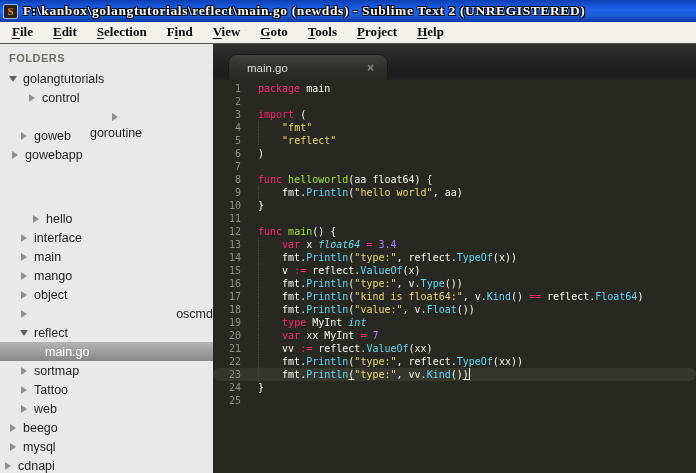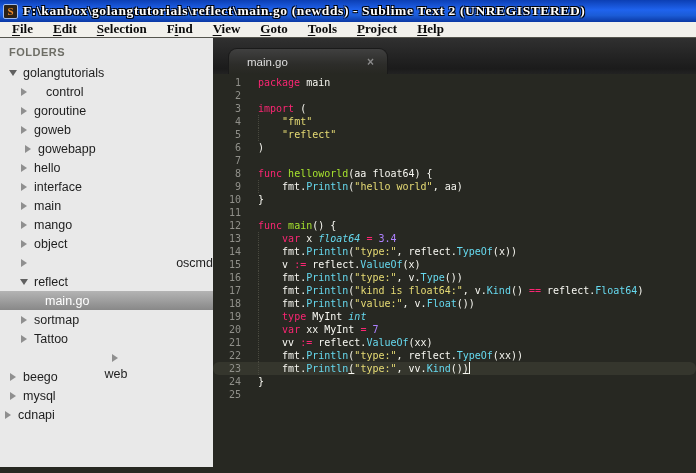--- a/index.html
+++ b/index.html
@@ -17,21 +17,21 @@
     border-radius:2px; background:#2a2117; color:#e8862a;
     font:bold 11px/13px "Liberation Serif", serif; text-align:center;
   }
   .title-text {
     color:#fff; font:bold 13.5px "Liberation Serif", serif; letter-spacing:.6px;
     text-shadow:1px 1px 0 #000, -1px 1px 0 #000, 1px -1px 0 #000, -1px -1px 0 #000;
   }
 
   
   .menubar {
-    height:16px; background:#f2f1ec; border-bottom:1px solid #55554d;
+    height:22px; background:#f2f1ec; border-bottom:1px solid #55554d;
     display:flex; align-items:center; padding-left:2px;text-align:center;
   }
   .menu-item {
     font:bold 13px "Liberation Serif", serif; color:#0a0a0a;
     padding:2px 10px 3px 10px;
   }
   .menu-item u { text-underline-offset:2px; }
 
   
   .main { display:flex; height:429px; }
@@ -110,45 +110,45 @@
 
     <div class="sidebar">
       <div class="folders-header">FOLDERS</div>
       <div id="tree">
           <div class="tree-row" style="padding-left: 5px;">
             <span class="tri">
               <span class="tri-expanded"></span>
             </span>
             <span class="tree-label">golangtutorials</span>
           </div>
-          <div class="tree-row" style="padding-left: 16px; gap: 12px;">
+          <div class="tree-row" style="padding-left: 24px;">
             <span class="tri">
               <span class="tri-collapsed"></span>
             </span>
             <span class="tree-label">control</span>
           </div>
-          <div class="tree-row" style="padding-left: 16px;">
+          <div class="tree-row" style="padding-left: 16px; flex-direction: column;">
             <span class="tri">
               <span class="tri-collapsed"></span>
             </span>
             <span class="tree-label">goroutine</span>
           </div>
           <div class="tree-row" style="padding-left: 16px; align-items: center;">
             <span class="tri">
               <span class="tri-collapsed"></span>
             </span>
             <span class="tree-label">goweb</span>
           </div>
-          <div class="tree-row" style="padding-left: 20px;">
+          <div class="tree-row" style="padding-left: 7px;">
             <span class="tri">
               <span class="tri-collapsed"></span>
             </span>
             <span class="tree-label">gowebapp</span>
           </div>
-          <div class="tree-row" style="padding-left: 16px;">
+          <div class="tree-row" style="padding-left: 28px; margin-top: 45px;">
             <span class="tri">
               <span class="tri-collapsed"></span>
             </span>
             <span class="tree-label">hello</span>
           </div>
           <div class="tree-row" style="padding-left: 16px;">
             <span class="tri">
               <span class="tri-collapsed"></span>
             </span>
             <span class="tree-label">interface</span>
@@ -192,21 +192,21 @@
               <span class="tri-collapsed"></span>
             </span>
             <span class="tree-label">sortmap</span>
           </div>
           <div class="tree-row" style="padding-left: 16px;">
             <span class="tri">
               <span class="tri-collapsed"></span>
             </span>
             <span class="tree-label">Tattoo</span>
           </div>
-          <div class="tree-row" style="padding-left: 16px; flex-direction: column;">
+          <div class="tree-row" style="padding-left: 16px;">
             <span class="tri">
               <span class="tri-collapsed"></span>
             </span>
             <span class="tree-label">web</span>
           </div>
           <div class="tree-row" style="padding-left: 5px;">
             <span class="tri">
               <span class="tri-collapsed"></span>
             </span>
             <span class="tree-label">beego</span>

